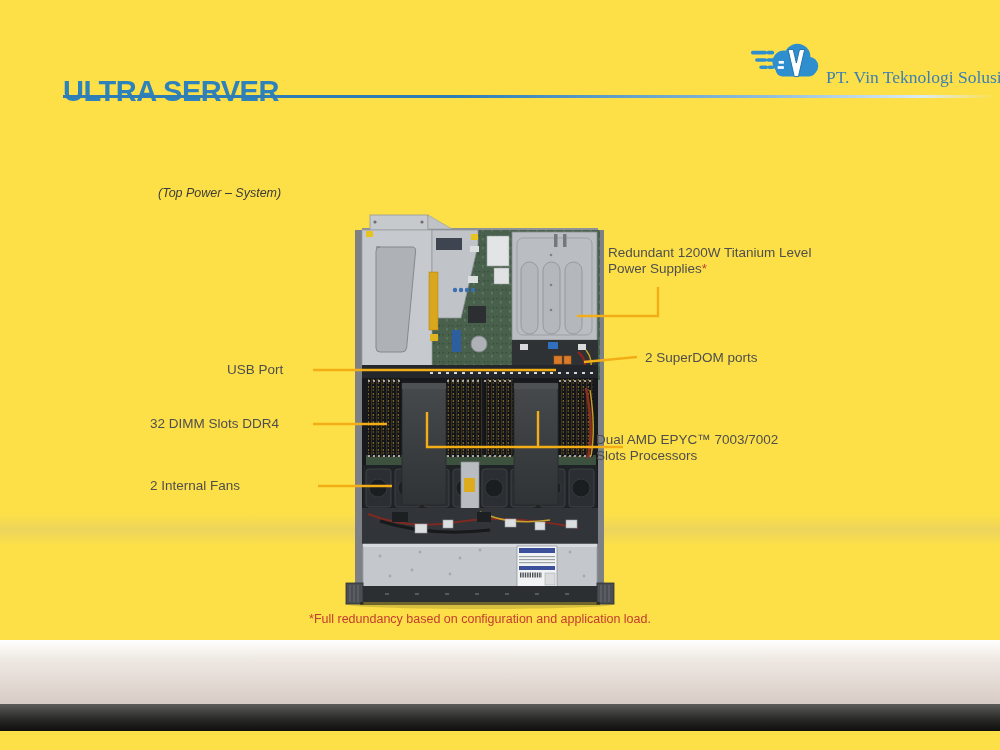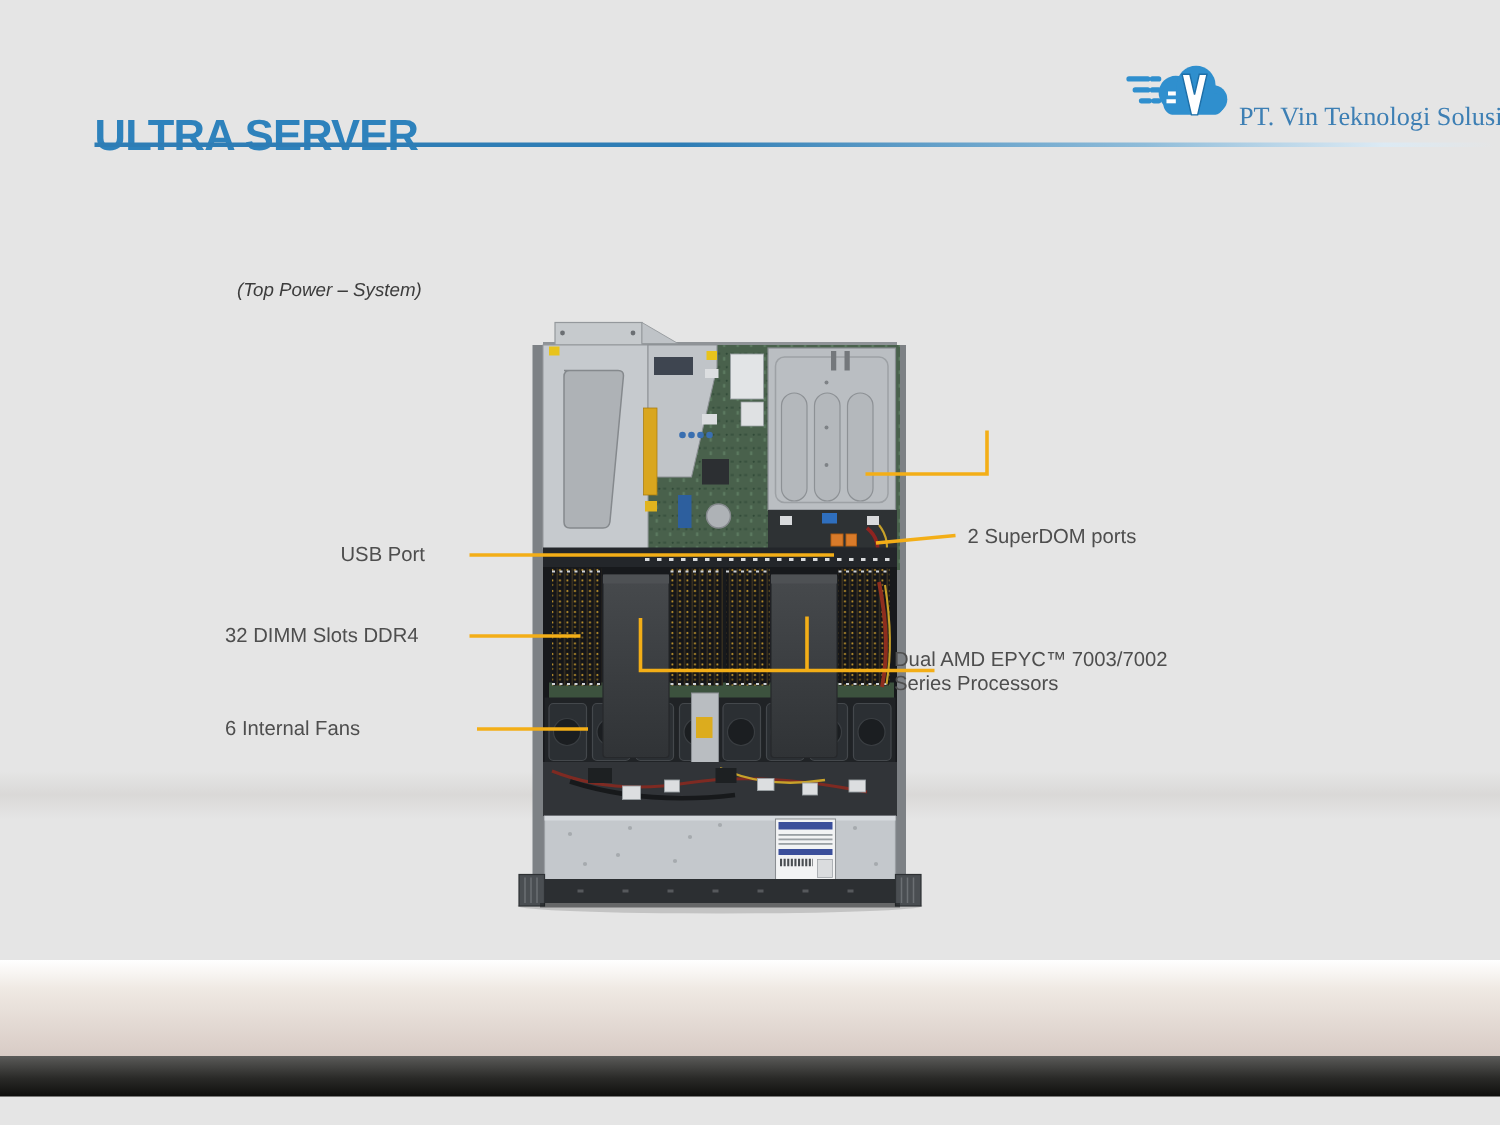--- a/index.html
+++ b/index.html
@@ -1,16 +1,16 @@
 <!DOCTYPE html>
 <html><head>
 <meta charset="utf-8">
 <style>
   html,body{margin:0;padding:0;background:#fff;}
-  .slide{position:relative;width:1000px;height:750px;background:#e5e5e5;overflow:hidden;
+  .slide{position:relative;width:1000px;height:750px;background:#fde047;overflow:hidden;
          font-family:"Liberation Sans",sans-serif;}
   
   .title{position:absolute;left:63px;top:56px;font-size:29px;font-weight:bold;
          color:#2E82BC;letter-spacing:-0.5px;}
   .title-underline{position:absolute;left:63px;top:95px;width:934px;height:2.6px;
          background:linear-gradient(90deg,#2E7DB5 0%,#2E7DB5 42%,#8FBCD9 75%,#DCEAF4 92%,rgba(255,255,255,0) 100%);}
   .logo{position:absolute;left:750px;top:36px;width:248px;height:52px;display:flex;align-items:flex-end;}
   .logo svg{width:74px;height:52px;flex:0 0 auto;}
   .logo-text{font-family:"Liberation Serif",serif;font-size:17.5px;color:#3D7FB4;margin-left:2px;white-space:nowrap;}
   
@@ -275,28 +275,33 @@
     <g stroke="#F3AE17" stroke-width="2.4" fill="none">
       <path d="M658,287 V316 H577"></path>
       <path d="M637,357 L584,362"></path>
       <path d="M313,370 H556"></path>
       <path d="M313,424 H387"></path>
       <path d="M427,412 V447 H623 M538,447 V411"></path>
       <path d="M318,486 H392"></path>
     </g>
   </svg>
 
+  <div class="callout" style="left:608px;top:245px;">
+    <div>Redundant 1200W Titanium Level</div>
+    <div><span>Power Supplies</span><span class="red">*</span></div>
+  </div>
 
   <div class="callout" style="left:645px;top:350px;text-align:center;">2 SuperDOM ports</div>
 
   <div class="callout r" style="left:227px;top:362px;width:80px;">USB Port</div>
 
   <div class="callout r" style="left:150px;top:416px;width:157px;">32 DIMM Slots DDR4</div>
 
   <div class="callout" style="left:596px;top:432px;">
     <div>Dual AMD EPYC™ 7003/7002</div>
-    <div>Series Processors</div>
+    <div>Slots Processors</div>
   </div>
 
-  <div class="callout r" style="left:150px;top:478px;width:155px;">6 Internal Fans</div>
-
+  <div class="callout r" style="left:150px;top:478px;width:155px;">2 Internal Fans</div>
+
+  <div class="footnote">*Full redundancy based on configuration and application load.</div>
 
 </div>
 
 </body></html>

